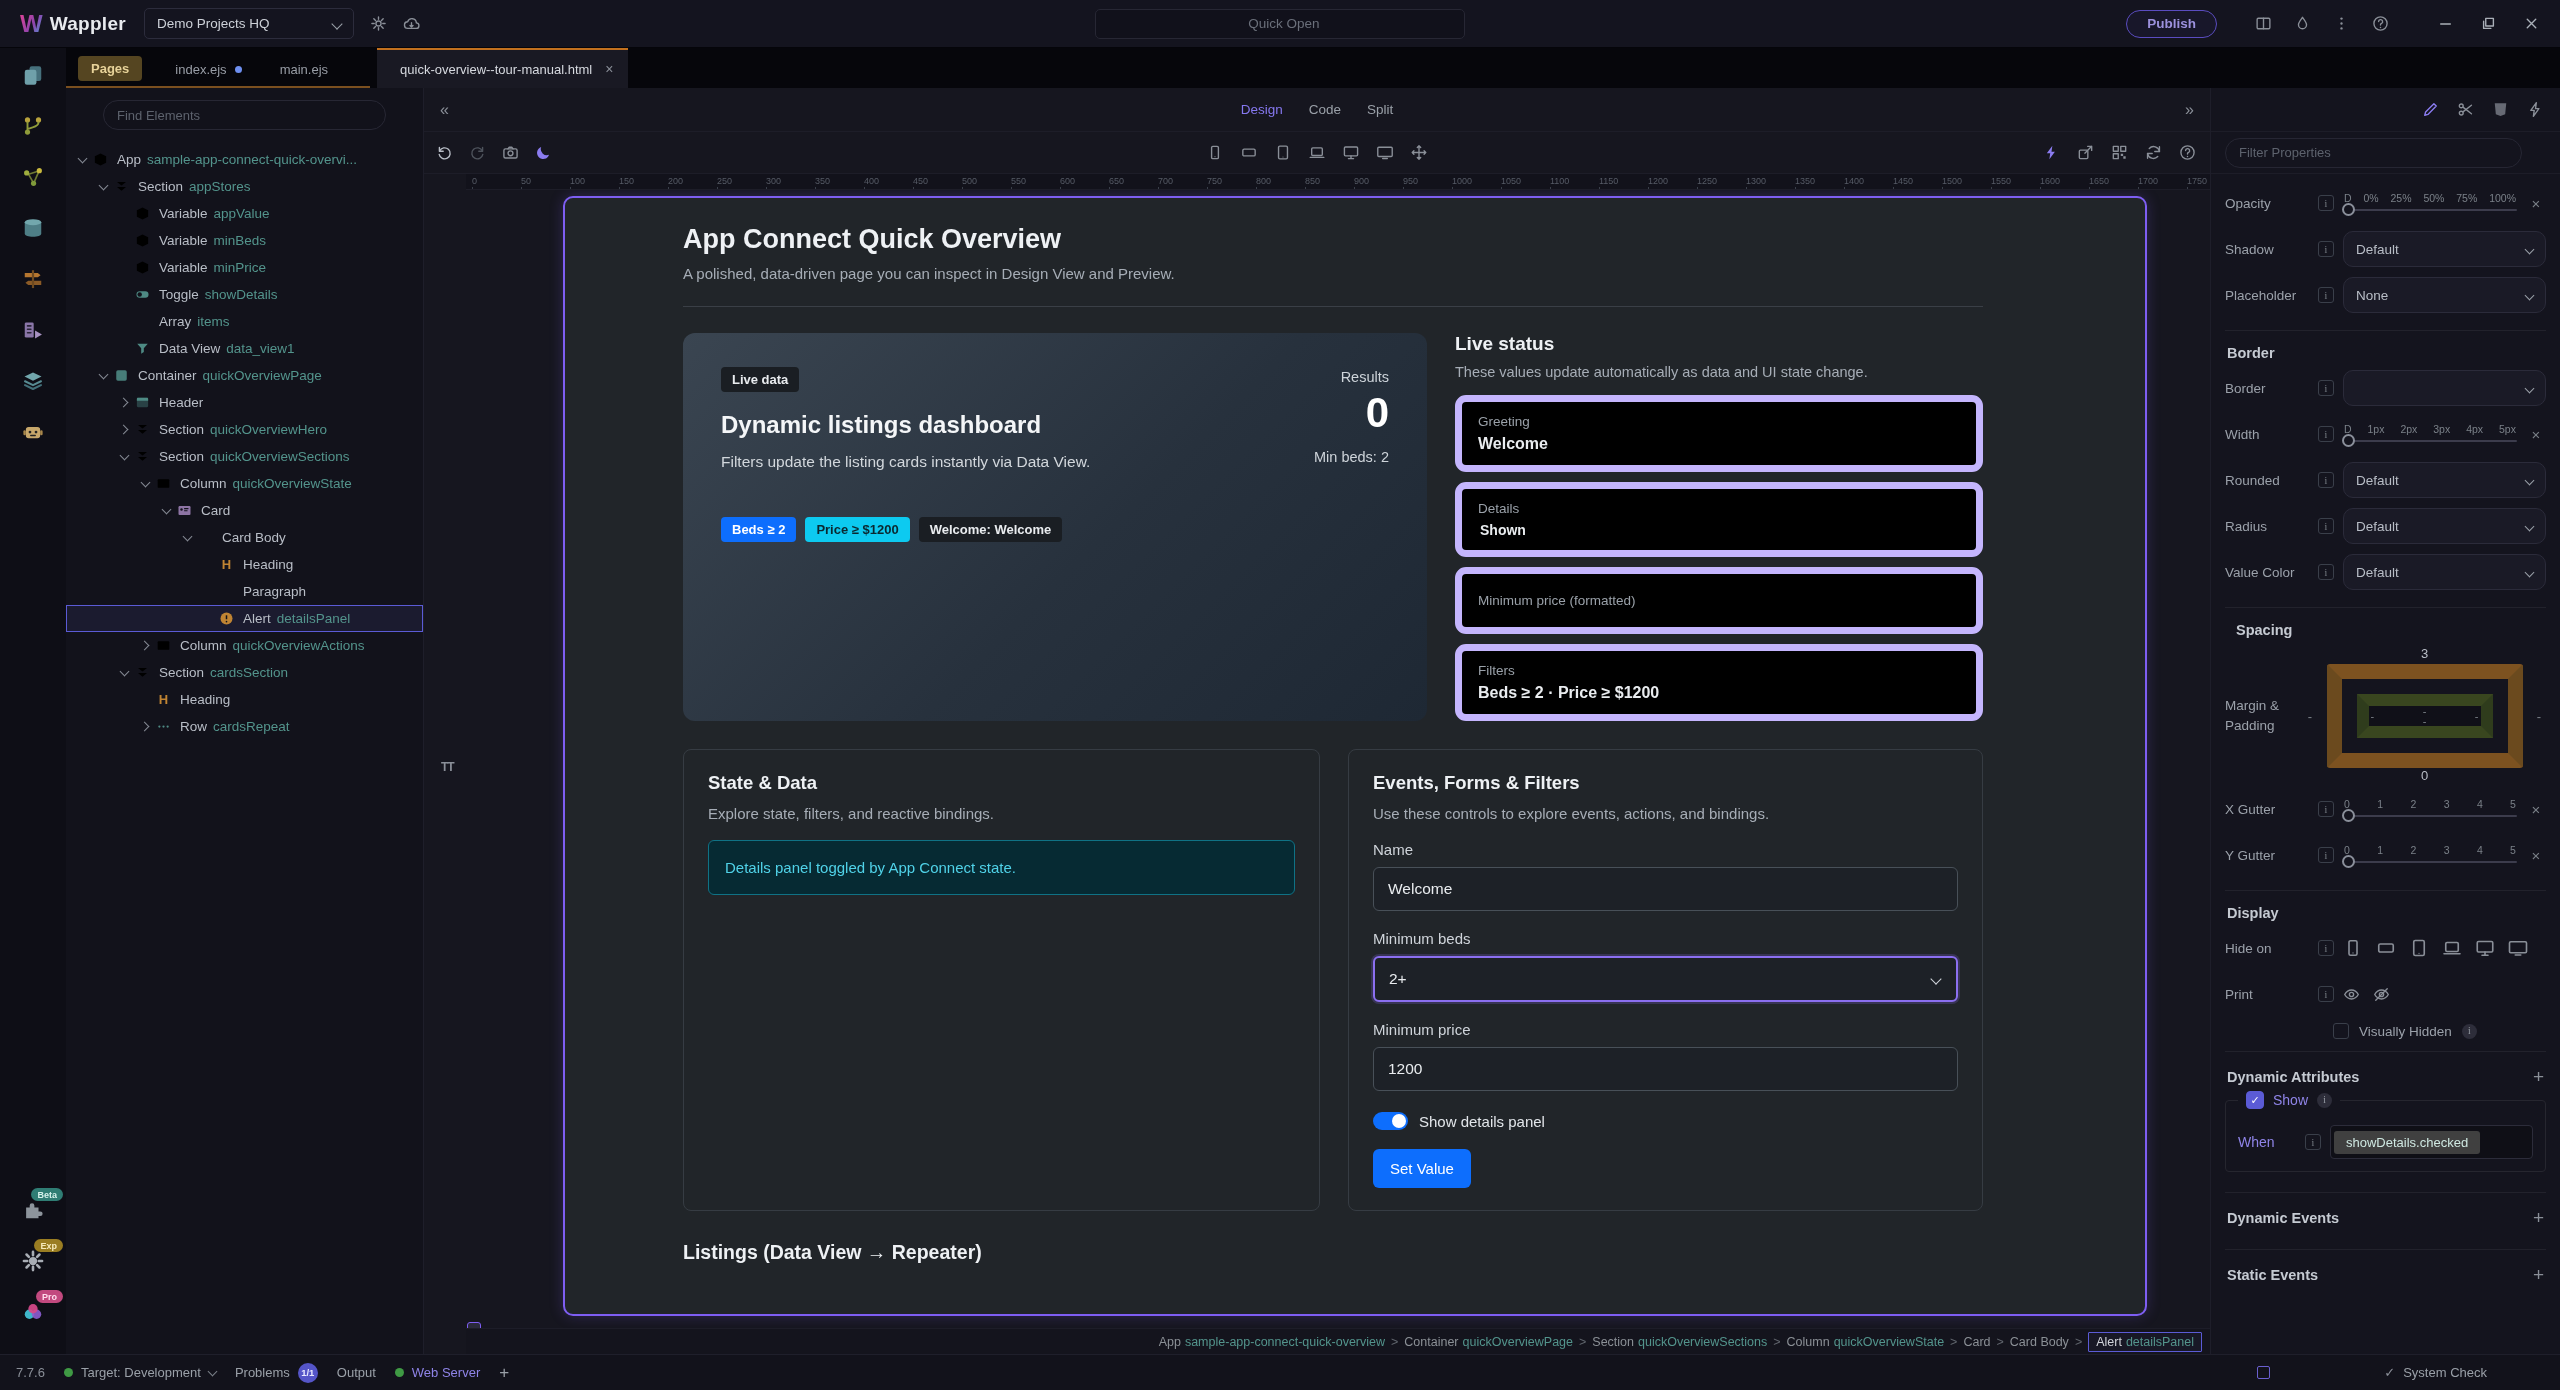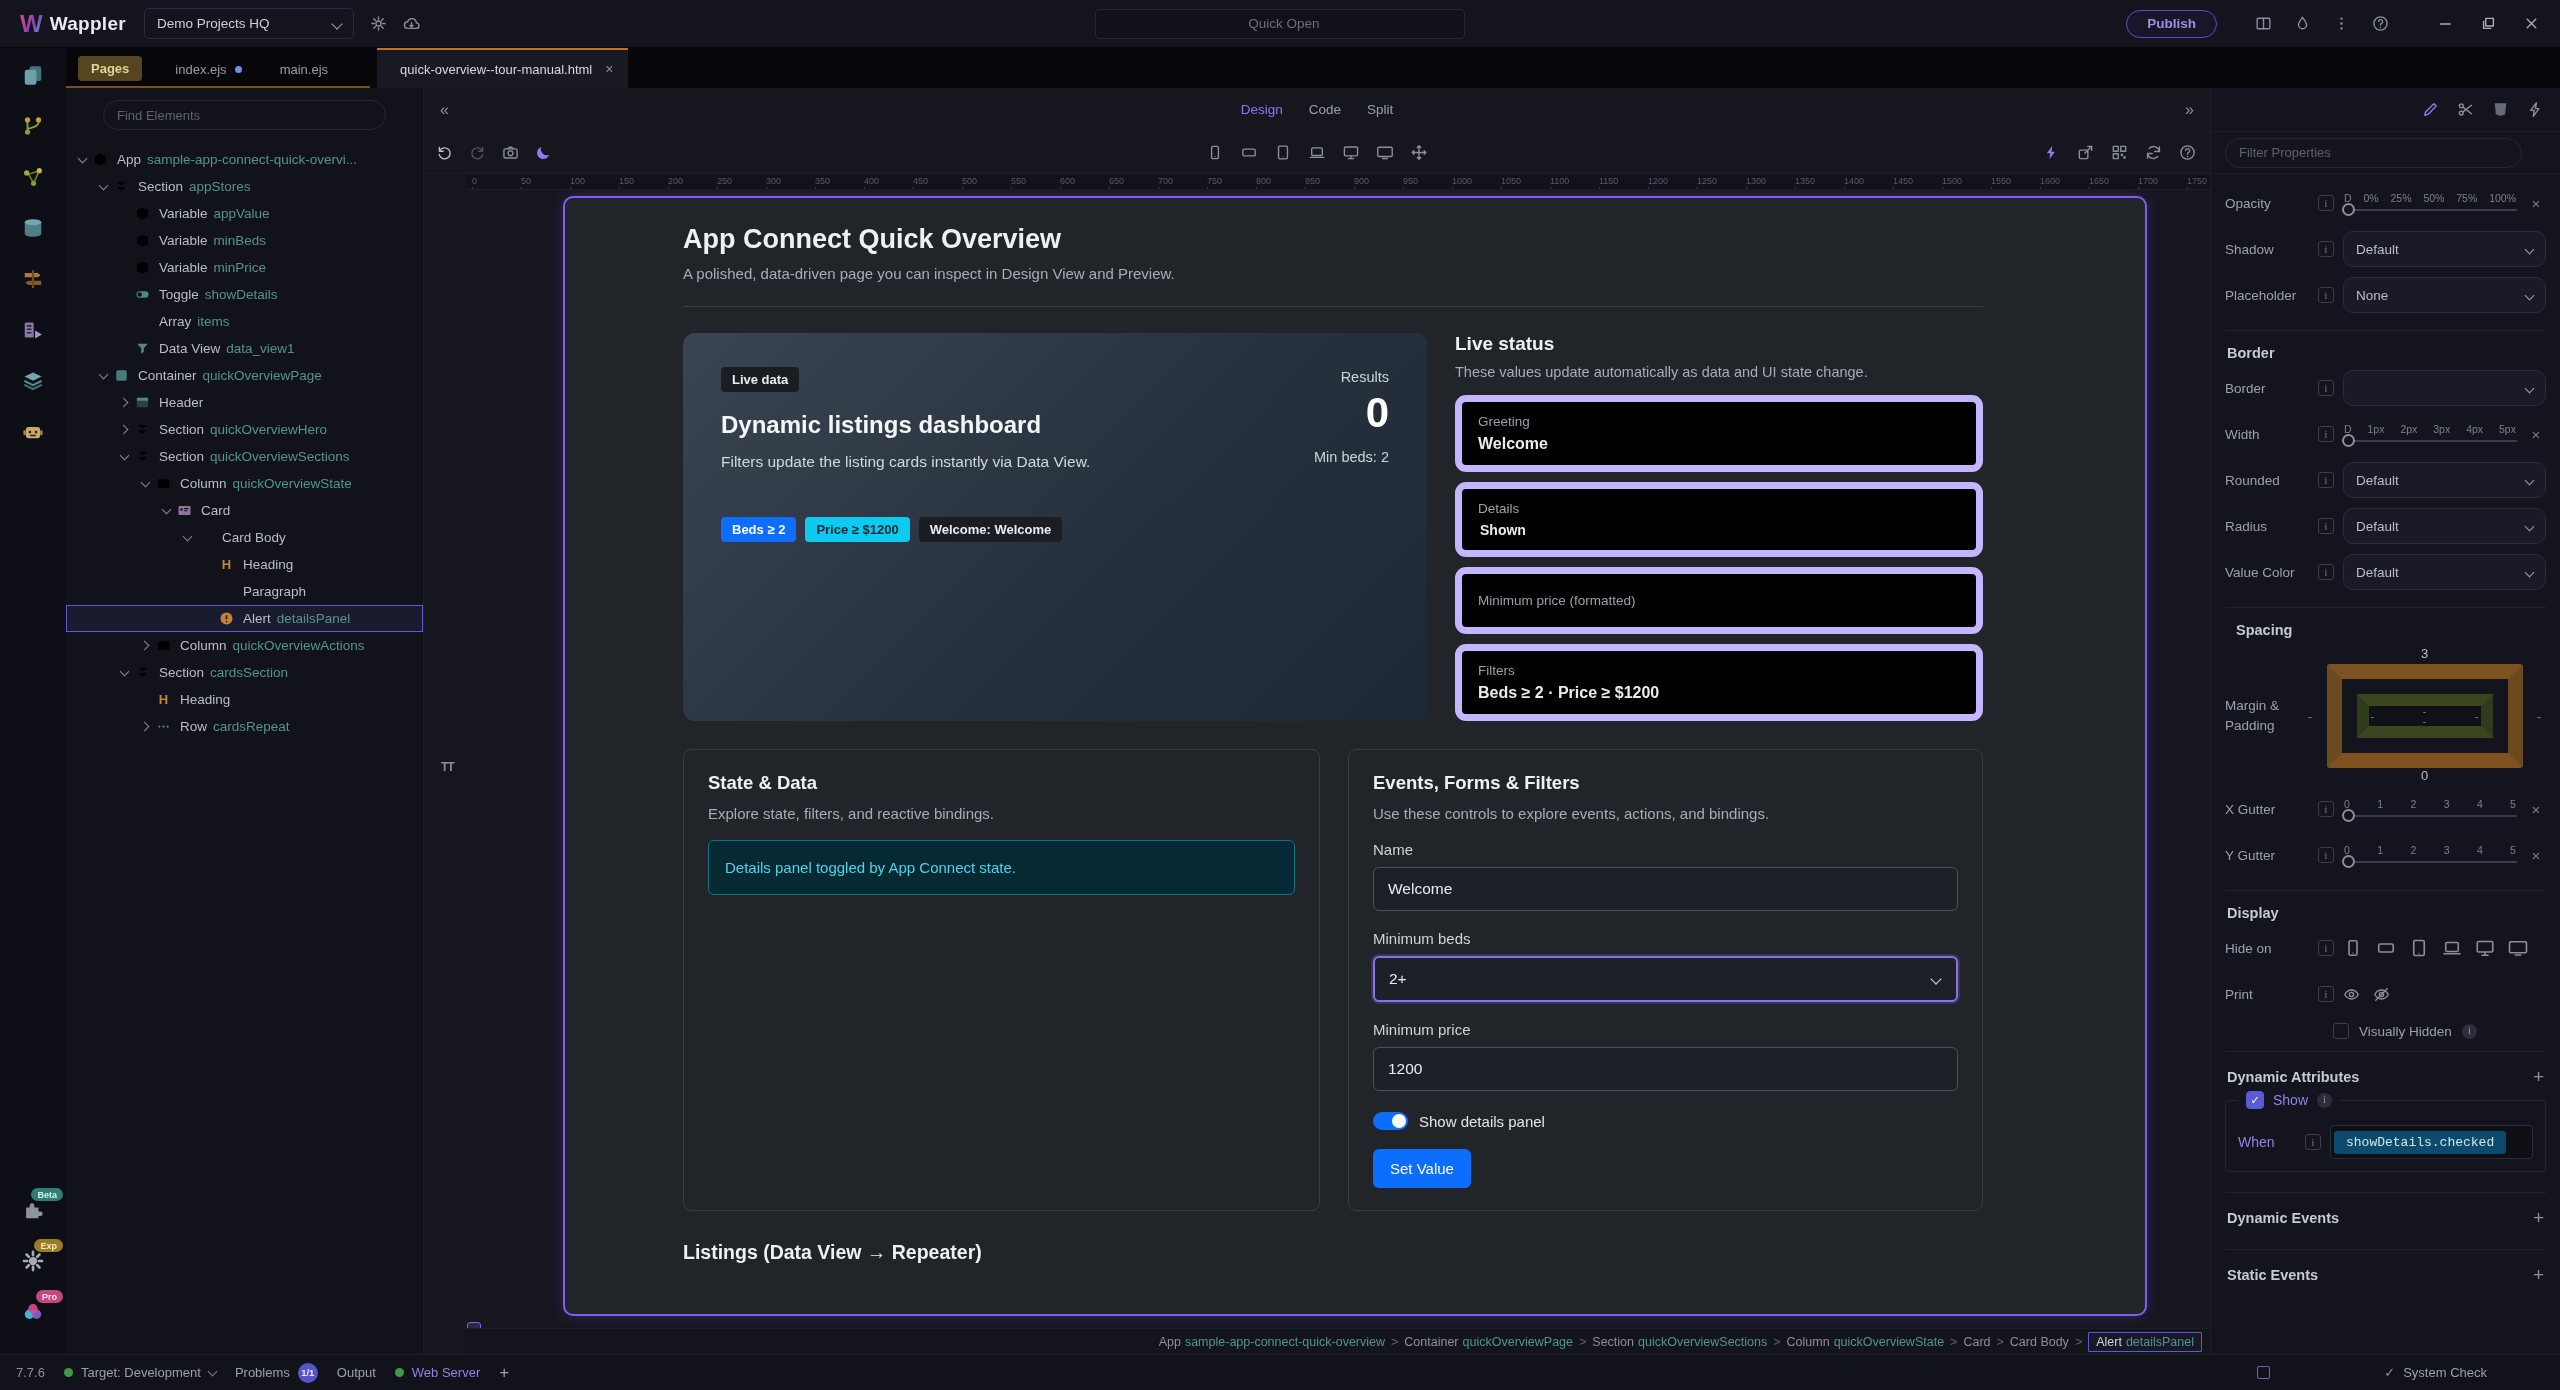--- a/index.html
+++ b/index.html
@@ -177,21 +177,21 @@
   .vh-row{display:flex;align-items:center;gap:10px;padding:6px 14px 0 122px}
   .checkbox{width:16px;height:16px;border:1px solid #3a3f4a;border-radius:3px;background:transparent}
   .checkbox.checked{background:#5b5bd6;border-color:#5b5bd6;color:#fff;display:inline-flex;align-items:center;justify-content:center;font-size:11px;width:18px;height:18px;border-radius:4px}
   .vh-label{font-size:13.5px;color:#9ba1aa}
   .dyn-group{margin:8px 14px 0;border:1px solid #26262f;border-radius:4px;padding:12px;position:relative}
   .dyn-show{display:flex;align-items:center;gap:9px;margin-top:-22px;background:#14141e;width:fit-content;padding:0 8px}
   .dyn-show-label{color:#8f84e8;font-size:14px}
   .when-row{display:flex;align-items:center;gap:9px;margin-top:16px}
   .when-label{color:#8f84e8;font-size:14px;width:58px}
   .when-input{flex:1;height:34px;background:#0f0f16;border:1px solid #2c2c3a;border-radius:4px;display:flex;align-items:center;padding:3px;gap:6px}
-  .when-token{background:#0c4a6e;color:#cfe8e2;font-size:13px;padding:4px 12px;border-radius:3px;font-family:Liberation Mono, monospace}
+  .when-token{background:#404040;color:#cfe8e2;font-size:13px;padding:4px 12px;border-radius:3px;font-family:Liberation Sans, sans-serif}
   .when-funnel{margin-left:auto;color:#c08433;padding-right:6px}
 
   
   .statusbar{height:36px;background:#12121b;border-top:1px solid #1f1f2b;display:flex;align-items:center;gap:19px;padding:0 16px;font-size:13px;color:#9aa0a8}
   .sb-item{display:flex;align-items:center;gap:8px}
   .sb-badge{width:20px;height:20px;border-radius:50%;background:#5555c8;color:#e8e8ff;font-size:9.5px;font-weight:bold;display:inline-flex;align-items:center;justify-content:center}
   .sb-purple{color:#8f84e8}
   .sb-right{margin-left:auto;display:flex;align-items:center;gap:19px}
   .sb-caret{width:7px;height:7px;border-right:1.4px solid #7a8088;border-bottom:1.4px solid #7a8088;transform:rotate(45deg);margin-top:-3px}
   .stop-sq{width:13px;height:13px;border:1.6px solid #6a5fd0;border-radius:2px}

